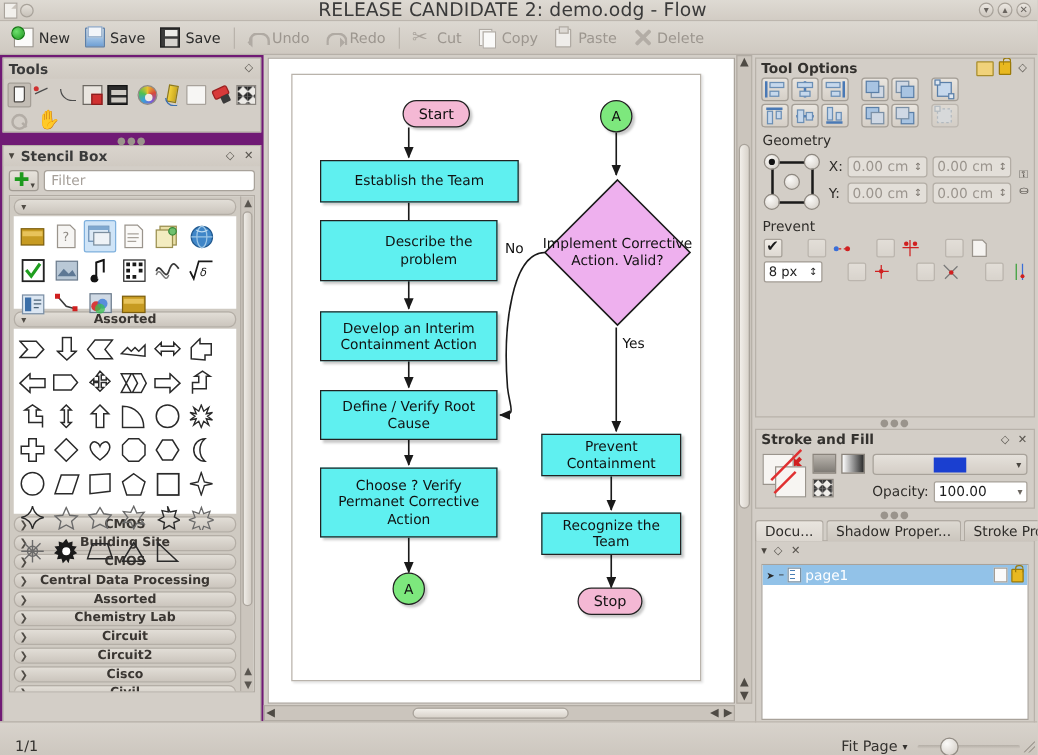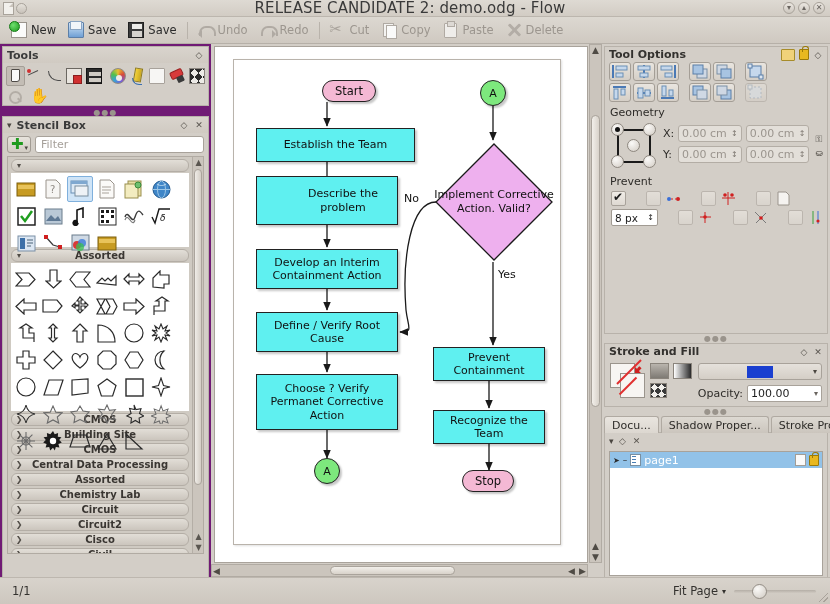--- a/index.html
+++ b/index.html
@@ -382,21 +382,21 @@
     border-width:8px 5px 0 5px; border-style:solid; border-color:#2f9e2f transparent transparent transparent;}
   .minus:after { content:''; position:absolute; left:5px; top:8px; width:12px; height:3px;
     background:#4a9a4a; border-radius:1px;}
   .plusg:after { content:'\271A'; position:absolute; left:4px; top:-1px; font-size:14px; color:#2f9e2f;}
 
   
   .statusbar {
     position:absolute; left:0; bottom:0; width:830px; height:27px;
     background: linear-gradient(to bottom,#d8d3cc,#cdc7bf);
     border-top:1px solid #bdb7af;
-    display:flex; align-items:center;
+    display:flex; align-items:flex-end;
   }
   .sb-page { padding-left:12px; font-size:11.5px; color:#33312e; }
   .sb-right { margin-left:auto; display:flex; align-items:center; gap:8px; padding-right:14px; }
   .fitpage { font-size:11.5px; color:#33312e; display:flex; align-items:center; gap:4px; cursor:pointer;}
   .zoomslider { width:82px; height:14px; position:relative; cursor:pointer;}
   .zs-track { position:absolute; left:0; right:0; top:6px; height:3px; border-radius:2px;
     background: linear-gradient(to bottom,#b4aea6,#cfc9c1); }
   .zs-knob { position:absolute; left:20px; top:0px; width:15px; height:15px; border-radius:50%;
     background: radial-gradient(circle at 35% 30%,#fbfaf8,#cfc9c1); border:1px solid #938d85;}
   .grip { position:absolute; right:2px; bottom:2px; width:9px; height:9px;

